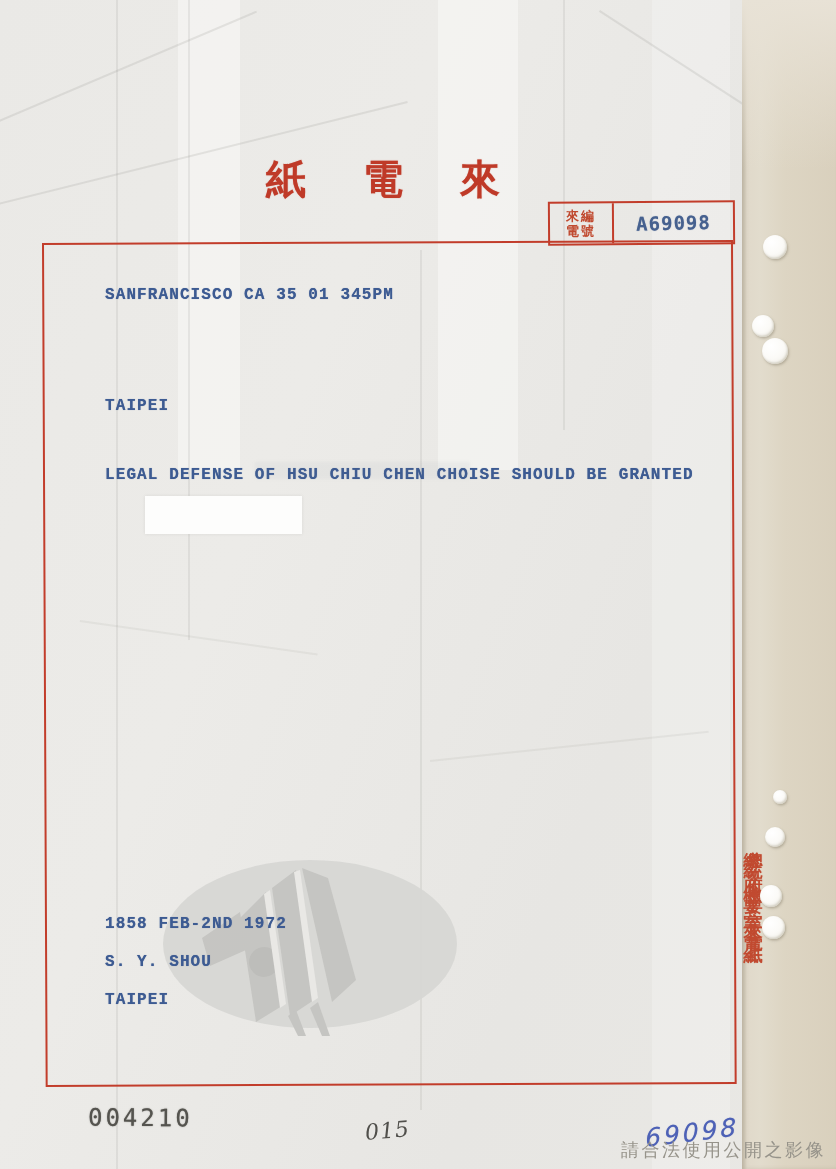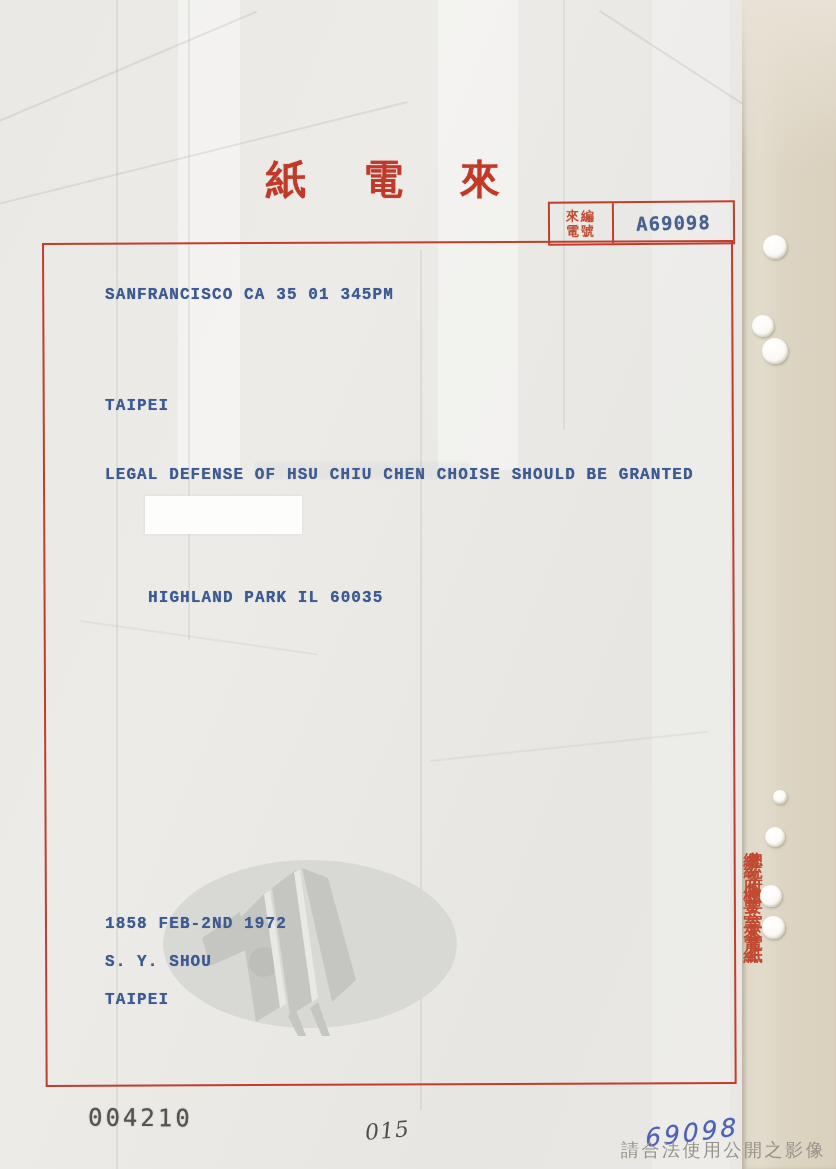--- a/index.html
+++ b/index.html
@@ -160,21 +160,20 @@
 
   <div class="main-frame"></div>
 
   <div class="tw" style="top:286px;">SANFRANCISCO CA 35 01 345PM</div>
   <div class="tw" style="top:397px;">TAIPEI</div>
   <div class="tw" style="top:437px;margin-top:29px;">LEGAL DEFENSE OF HSU CHIU CHEN CHOISE SHOULD BE GRANTED</div>
 
   <div class="smudge"></div>
   <div class="tw indent" style="top:469px;">LEO LOBL</div>
   <div class="redaction"></div>
-  <div class="tw indent" style="top:541px;">HIGHLAND PARK IL 60035</div>
 
   <div class="tw" style="top:915px;">1858 FEB-2ND 1972</div>
   <div class="tw" style="top:953px;">S. Y. SHOU</div>
   <div class="tw" style="top:991px;">TAIPEI</div>
 
   <div class="archive-stamp">004210</div>
   <div class="page-pencil">015</div>
   <div class="hand-number">69098</div>
   <div class="copyright-mark">請合法使用公開之影像</div>
 

